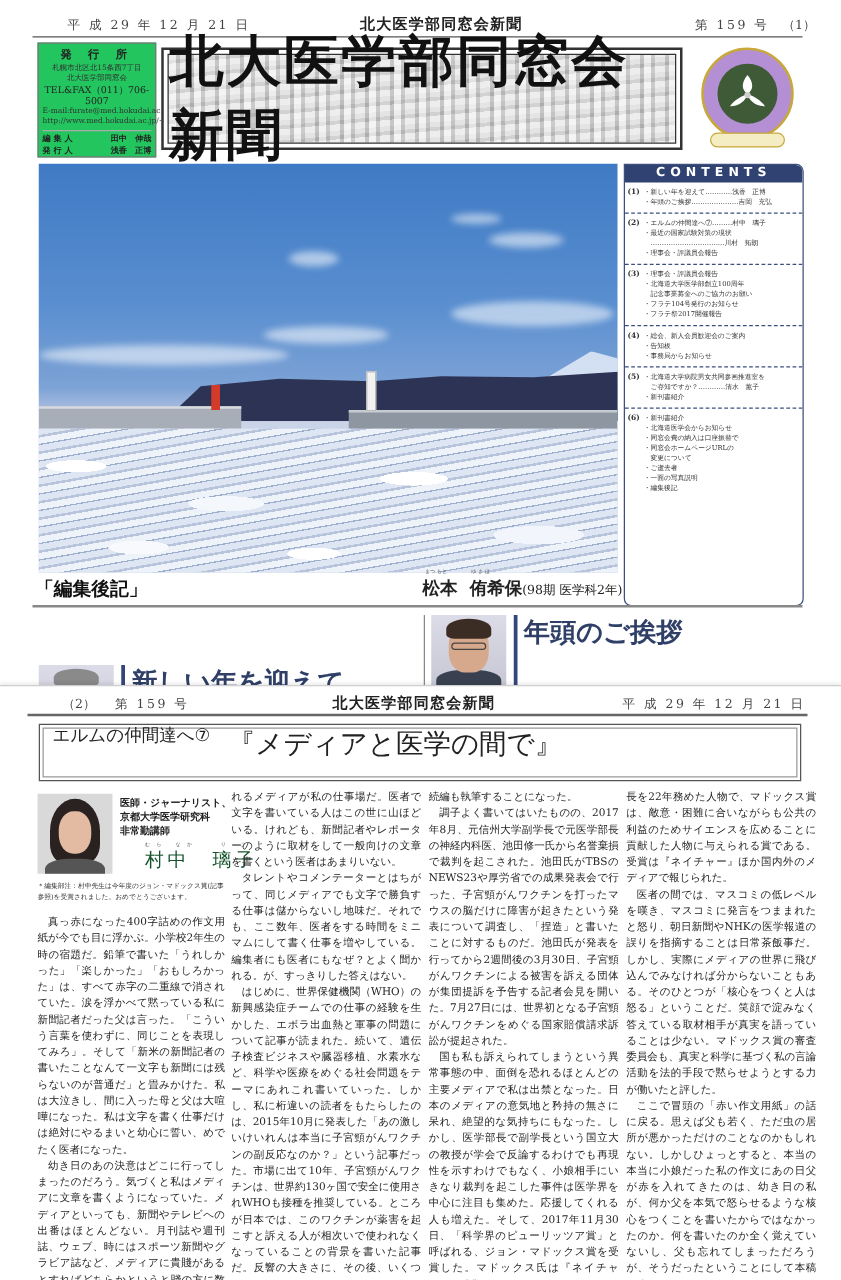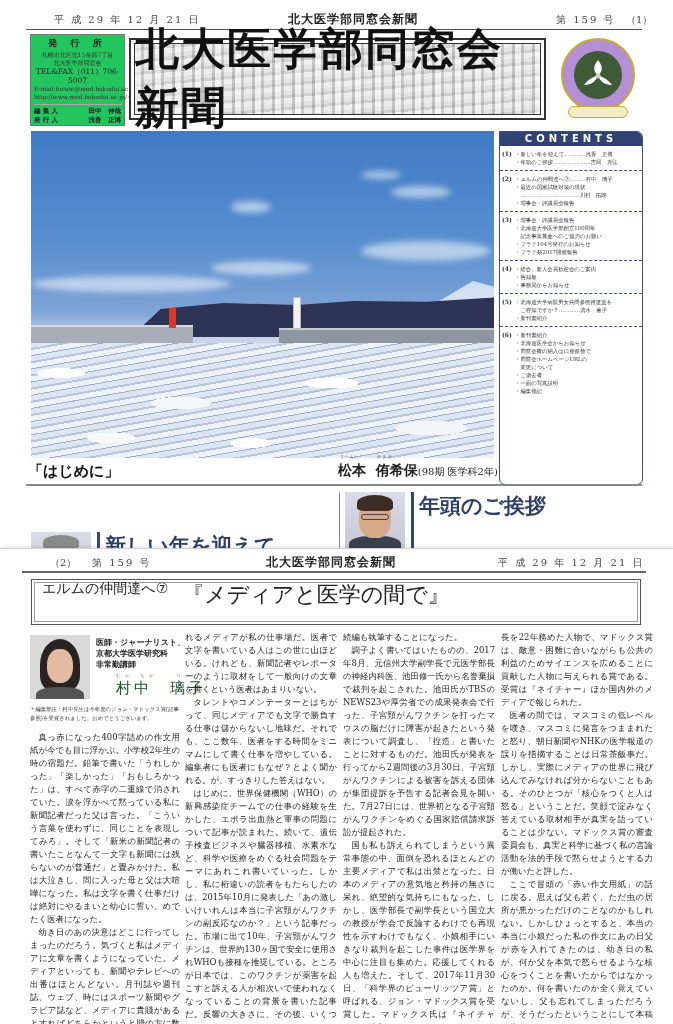--- a/index.html
+++ b/index.html
@@ -168,21 +168,21 @@
     <div class="cloud" style="left:0px;top:145px;width:200px;height:16px;"></div>
     <div class="snowcap"></div>
     <div class="hill"></div>
     <div class="pier-left"></div>
     <div class="pier-right"></div>
     <div class="lighthouse-red"></div>
     <div class="lighthouse-white"></div>
     <div class="ice"></div>
   </div>
 
-  <div class="caption-title">「はじめに」</div>
+  <div class="caption-title">「編集後記」</div>
   <span class="caption-ruby" style="left:340px;">まつ もと</span>
   <span class="caption-ruby" style="left:377px;">ゆ き ほ</span>
   <div class="caption-author">
     <span>松本</span>&nbsp;&nbsp;<span>侑希保</span><span class="caption-meta">(98期 医学科2年)</span>
   </div>
 
   <div class="contents">
     <div class="contents-head">CONTENTS</div>
 
     <div class="contents-section">

